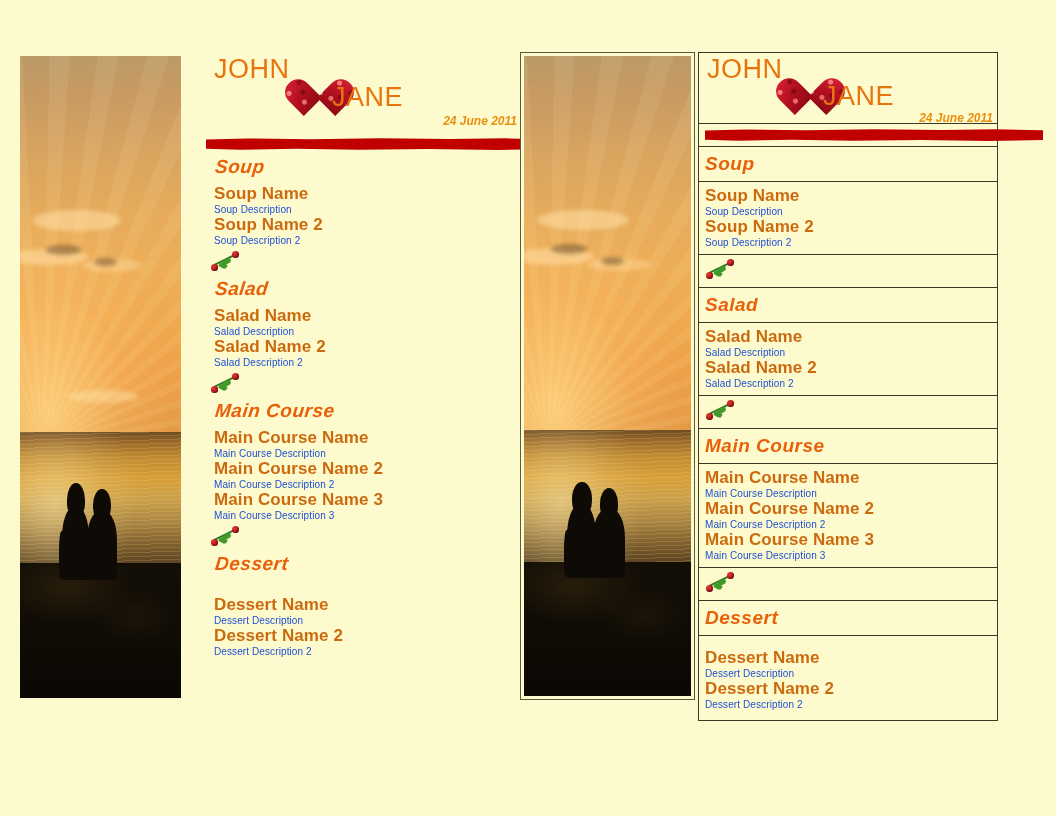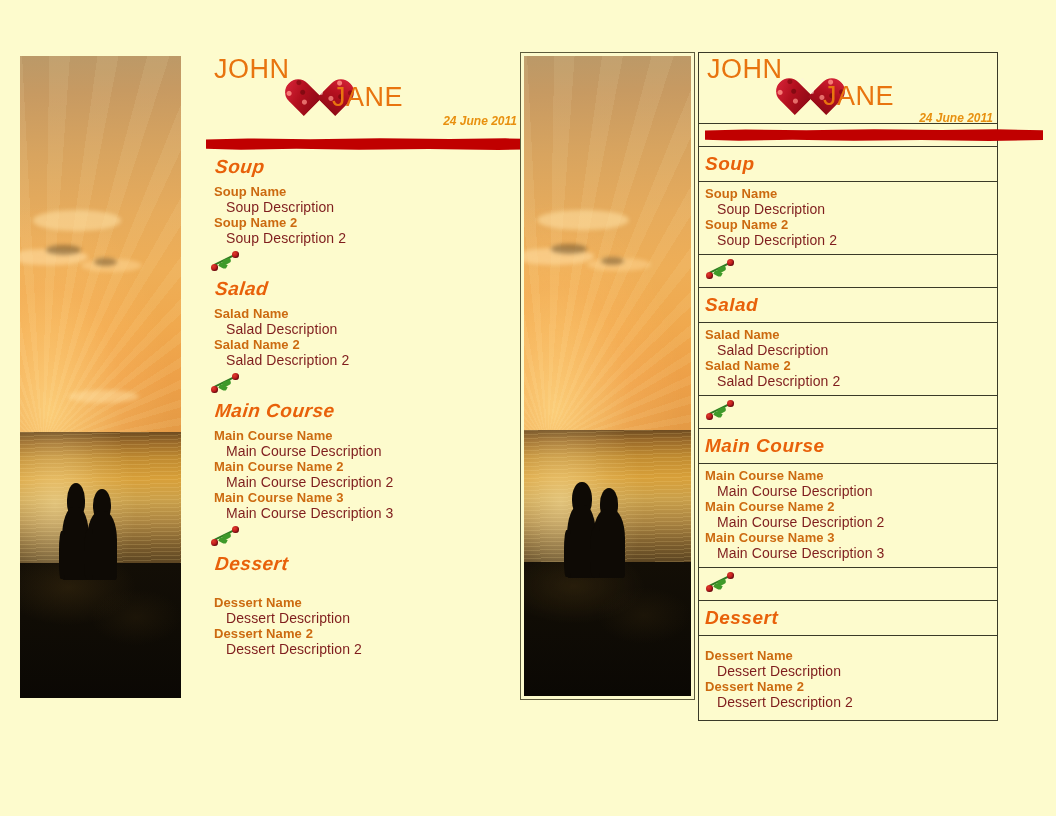--- a/index.html
+++ b/index.html
@@ -17,33 +17,32 @@
     font-style:italic;
     font-weight:bold;
     font-size:19px;
     color:#e8610a;
     letter-spacing:0.5px;
     transform:skewX(-6deg);
     transform-origin:left bottom;
     white-space:nowrap;
   }
   .dish-name{
-    font-size:13px;
+    font-size:17px;
     font-weight:bold;
     color:#cc6a10;
     letter-spacing:.1px;
     white-space:nowrap;
   }
   .dish-desc{
-    font-size:14px;
+    font-size:10px;
     font-weight:normal;
-    color:#7f1d1d;
+    color:#1d4ed8;
     letter-spacing:.1px;
     white-space:nowrap;
-    margin-left:12px;
   }
   .couple-name{
     font-size:27px;
     color:#e8740f;
     letter-spacing:.5px;
     line-height:1;
     white-space:nowrap;
   }
   .event-date{
     font-size:12px;

